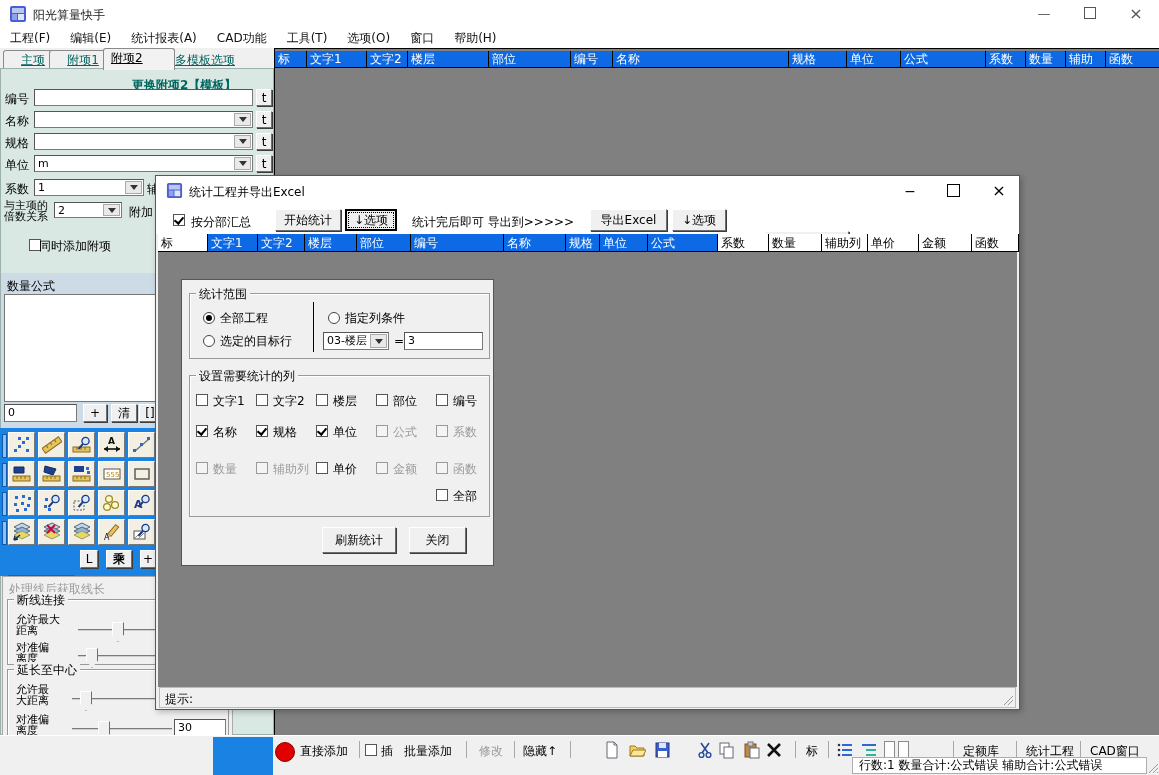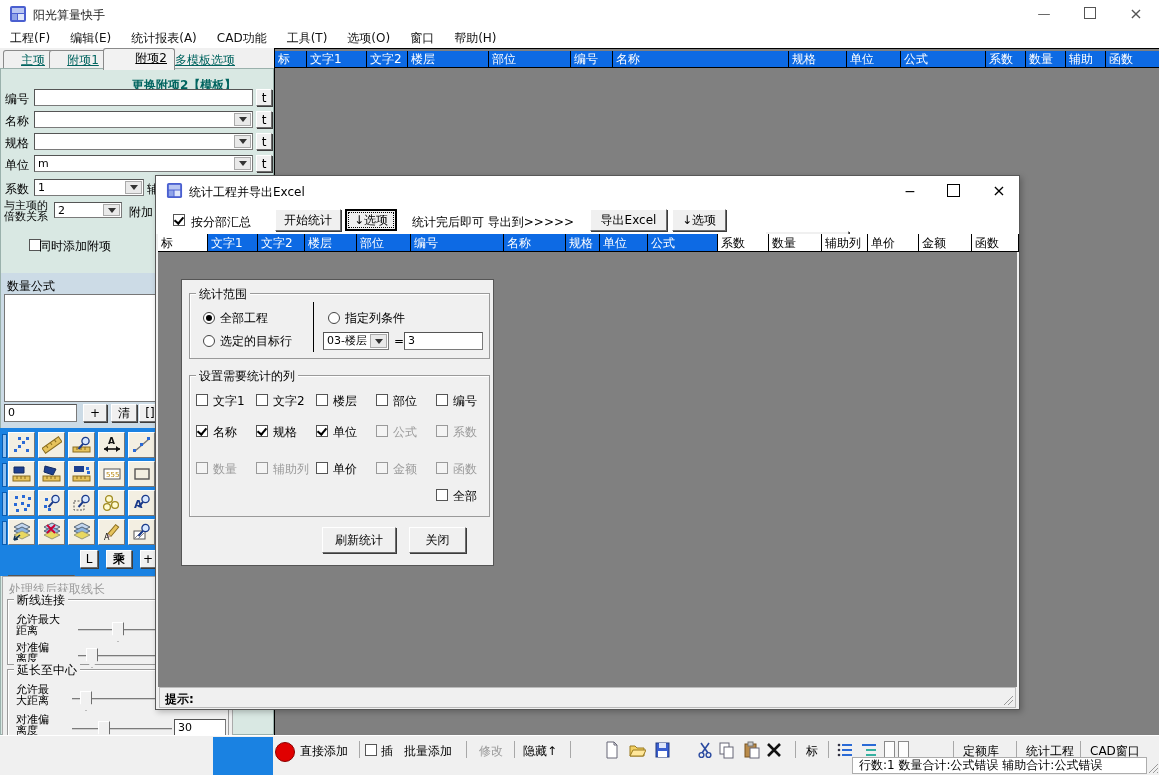--- a/index.html
+++ b/index.html
@@ -113,21 +113,21 @@
       <span class="menu-item">编辑(E)</span>
       <span class="menu-item">统计报表(A)</span>
       <span class="menu-item">CAD功能</span>
       <span class="menu-item">工具(T)</span>
       <span class="menu-item">选项(O)</span>
       <span class="menu-item">窗口</span>
       <span class="menu-item">帮助(H)</span>
     </div>
 
   <div class="tabsrow">
-    <span id="tabs"><span class="tab" style="left: 3px; width: 44px; text-align: center;">主项</span><span class="tab" style="left: 49px; width: 52px; text-align: center;">附项1</span><span class="tab active" style="left: 103px; width: 56px; text-align: right;">附项2</span></span>
+    <span id="tabs"><span class="tab" style="left: 3px; width: 44px; text-align: center;">主项</span><span class="tab" style="left: 49px; width: 52px; text-align: center;">附项1</span><span class="tab active" style="left: 103px; width: 56px; text-align: left;">附项2</span></span>
     <a class="morelink">更多模板选项</a>
   </div>
 
   <div class="maintable">
     <div class="mt-head" id="mt-head">
         <span class="hcell" style="width: 32px;">标</span>
         <span class="hcell" style="width: 60px;">文字1</span>
         <span class="hcell" style="width: 41px;">文字2</span>
         <span class="hcell" style="width: 81px;">楼层</span>
         <span class="hcell" style="width: 82px;">部位</span>
@@ -577,21 +577,21 @@
       <div class="gbox" style="left:7px;top:95px;width:299px;height:140px;background:#f0f0f0;">
         <span class="gleg">设置需要统计的列</span>
         <span id="colgrid"><span class="cbx" style="left: 6px; top: 18px;"></span><span class="abs" style="left: 23px; top: 17px;">文字1</span><span class="cbx" style="left: 66px; top: 18px;"></span><span class="abs" style="left: 83px; top: 17px;">文字2</span><span class="cbx" style="left: 126px; top: 18px;"></span><span class="abs" style="left: 143px; top: 17px;">楼层</span><span class="cbx" style="left: 186px; top: 18px;"></span><span class="abs" style="left: 203px; top: 17px;">部位</span><span class="cbx" style="left: 246px; top: 18px;"></span><span class="abs" style="left: 263px; top: 17px;">编号</span><span class="cbx checked" style="left: 6px; top: 49px;"></span><span class="abs" style="left: 23px; top: 48px;">名称</span><span class="cbx checked" style="left: 66px; top: 49px;"></span><span class="abs" style="left: 83px; top: 48px;">规格</span><span class="cbx checked" style="left: 126px; top: 49px;"></span><span class="abs" style="left: 143px; top: 48px;">单位</span><span class="cbx disabled" style="left: 186px; top: 49px;"></span><span class="abs" style="left: 203px; top: 48px; color: rgb(156, 156, 156);">公式</span><span class="cbx disabled" style="left: 246px; top: 49px;"></span><span class="abs" style="left: 263px; top: 48px; color: rgb(156, 156, 156);">系数</span><span class="cbx disabled" style="left: 6px; top: 86px;"></span><span class="abs" style="left: 23px; top: 85px; color: rgb(156, 156, 156);">数量</span><span class="cbx disabled" style="left: 66px; top: 86px;"></span><span class="abs" style="left: 83px; top: 85px; color: rgb(156, 156, 156);">辅助列</span><span class="cbx" style="left: 126px; top: 86px;"></span><span class="abs" style="left: 143px; top: 85px;">单价</span><span class="cbx disabled" style="left: 186px; top: 86px;"></span><span class="abs" style="left: 203px; top: 85px; color: rgb(156, 156, 156);">金额</span><span class="cbx disabled" style="left: 246px; top: 86px;"></span><span class="abs" style="left: 263px; top: 85px; color: rgb(156, 156, 156);">函数</span><span class="cbx" style="left: 246px; top: 113px;"></span><span class="abs" style="left: 263px; top: 112px;">全部</span></span>
       </div>
 
       <div class="btn3 abs" style="left:140px;top:247px;width:74px;height:26px;">刷新统计</div>
       <div class="btn3 abs" style="left:227px;top:247px;width:57px;height:26px;">关闭</div>
     </div>
 
     <div class="dlg-status">
-      <span class="abs" style="left:5px;top:3px;font-weight:bold;">提示:</span>
+      <span class="abs" style="left:5px;top:3px;">提示:</span>
       <svg class="abs" style="right:1px;bottom:1px;" width="12" height="12">
           <line x1="11" y1="2" x2="2" y2="11" stroke="#999"></line>
           <line x1="11" y1="6" x2="6" y2="11" stroke="#999"></line>
         </svg>
     </div>
   </div>
 
 </div>
 
 </body></html>

